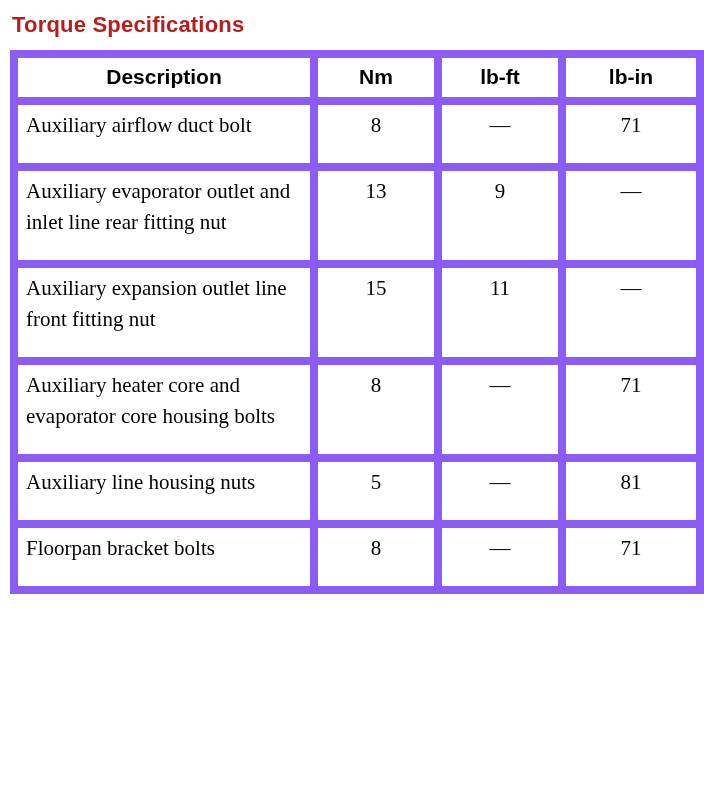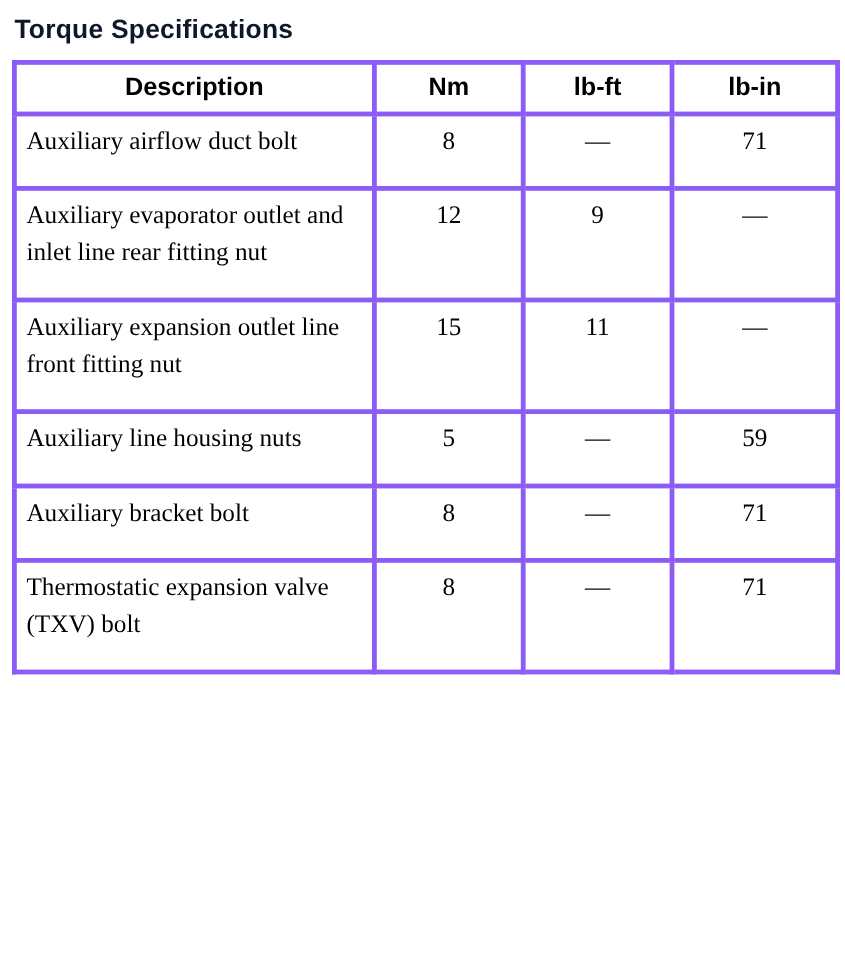--- a/index.html
+++ b/index.html
@@ -14,37 +14,37 @@
     box-sizing: border-box;
     width: 704px;
     height: 804px;
     padding: 8px 8px 0 10px;
     background: #ffffff;
   }
   .page-title {
     font-family: "Liberation Sans", sans-serif;
     font-weight: bold;
     font-size: 22px;
-    color: #0f172a;
+    color: #b91c1c;
     margin: 4px 0 12px 2px;
     letter-spacing: 0.2px;
   }
   table.spec-table {
     border-collapse: collapse;
     table-layout: fixed;
     width: 686px;
     background: #ffffff;
   }
   table.spec-table col.c-desc  { width: 300px; }
   table.spec-table col.c-nm    { width: 124px; }
   table.spec-table col.c-lbft  { width: 124px; }
   table.spec-table col.c-lbin  { width: 138px; }
   table.spec-table th,
   table.spec-table td {
-    border: 4px solid #8b5cf6;
+    border: 8px solid #8b5cf6;
     background: #ffffff;
     color: #000000;
     vertical-align: top;
     box-sizing: border-box;
   }
   table.spec-table th {
     font-family: "Liberation Sans", sans-serif;
     font-weight: bold;
     font-size: 21px;
     text-align: center;
@@ -90,44 +90,44 @@
     </thead>
     <tbody>
       <tr>
         <td class="cell-desc">Auxiliary airflow duct bolt</td>
         <td class="cell-num">8</td>
         <td class="cell-num">—</td>
         <td class="cell-num">71</td>
       </tr>
       <tr>
         <td class="cell-desc">Auxiliary evaporator outlet and inlet line rear fitting nut</td>
-        <td class="cell-num">12</td>
+        <td class="cell-num">13</td>
         <td class="cell-num">9</td>
         <td class="cell-num">—</td>
       </tr>
       <tr>
         <td class="cell-desc">Auxiliary expansion outlet line front fitting nut</td>
         <td class="cell-num">15</td>
         <td class="cell-num">11</td>
         <td class="cell-num">—</td>
       </tr>
       <tr>
-        <td class="cell-desc">Auxiliary line housing nuts</td>
-        <td class="cell-num">5</td>
-        <td class="cell-num">—</td>
-        <td class="cell-num">59</td>
-      </tr>
-      <tr>
-        <td class="cell-desc">Auxiliary bracket bolt</td>
+        <td class="cell-desc">Auxiliary heater core and evaporator core housing bolts</td>
         <td class="cell-num">8</td>
         <td class="cell-num">—</td>
         <td class="cell-num">71</td>
       </tr>
       <tr>
-        <td class="cell-desc">Thermostatic expansion valve (TXV) bolt</td>
+        <td class="cell-desc">Auxiliary line housing nuts</td>
+        <td class="cell-num">5</td>
+        <td class="cell-num">—</td>
+        <td class="cell-num">81</td>
+      </tr>
+      <tr>
+        <td class="cell-desc">Floorpan bracket bolts</td>
         <td class="cell-num">8</td>
         <td class="cell-num">—</td>
         <td class="cell-num">71</td>
       </tr>
     </tbody>
   </table>
 
 </div>
 
 </body></html>

